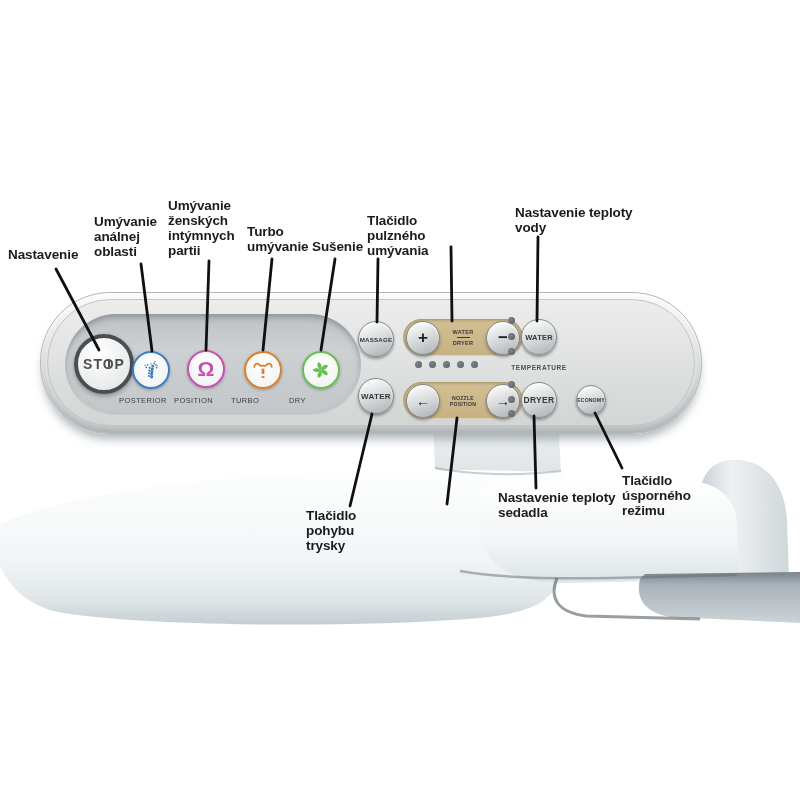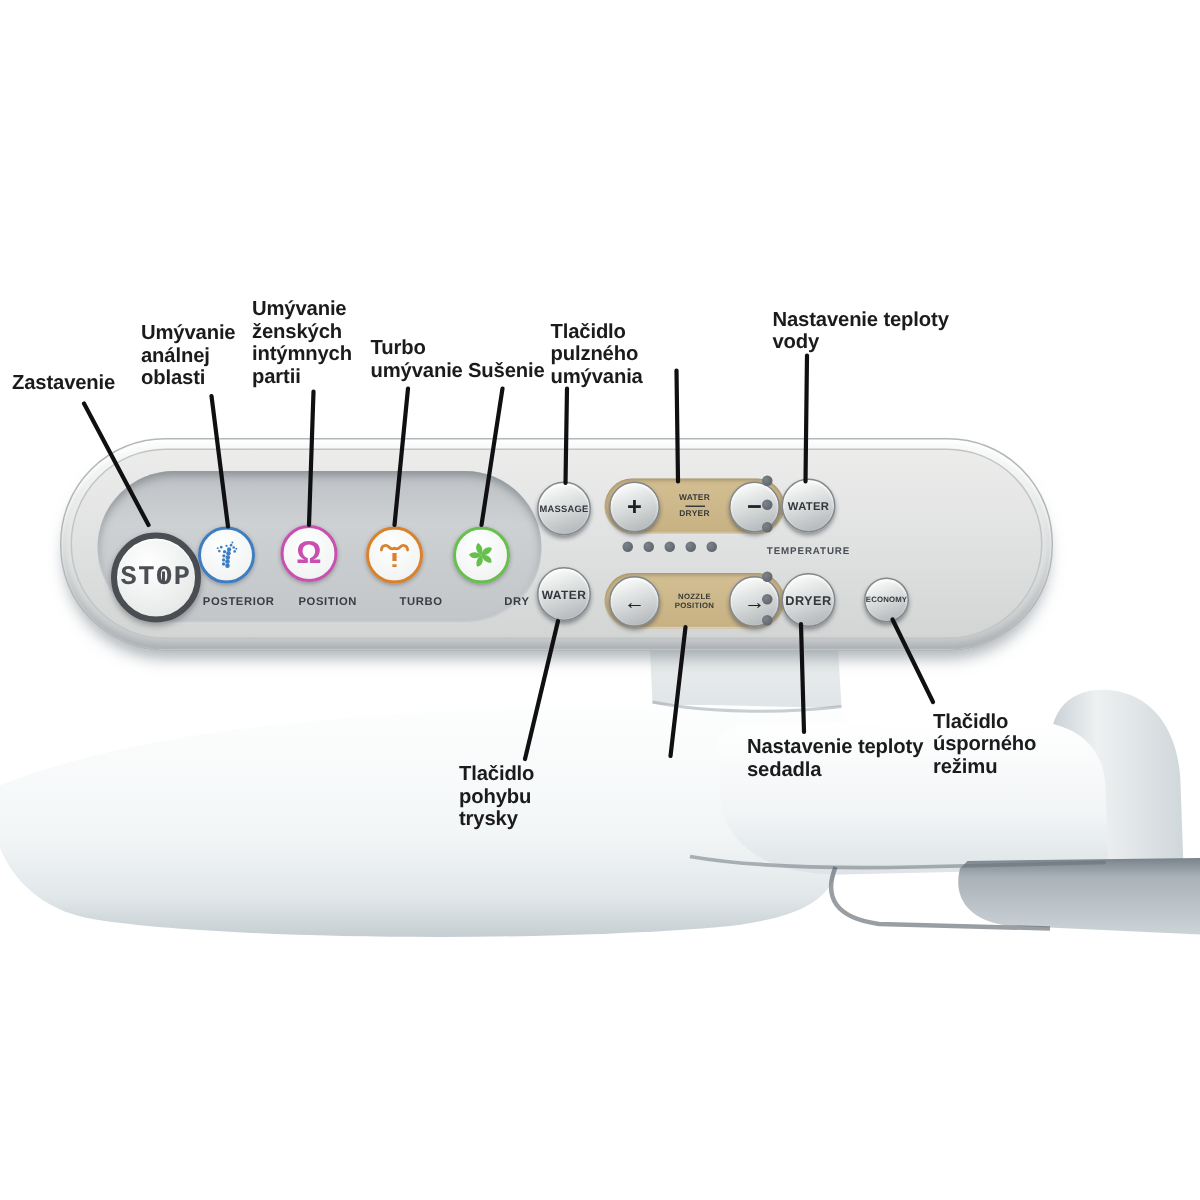--- a/index.html
+++ b/index.html
@@ -36,37 +36,37 @@
   .recess{position:absolute;left:24px;top:21px;width:296px;height:102px;border-radius:51px;
          background:linear-gradient(180deg,#bdc1c5,#ced1d3 35%,#c3c6c9);
          box-shadow:inset 0 3px 6px rgba(88,95,102,.5), inset 0 -1px 2px rgba(255,255,255,.65);}
 
   .btn{position:absolute;display:flex;align-items:center;justify-content:center;
        border-radius:50%;box-sizing:border-box;cursor:pointer;}
   .metal{background:linear-gradient(160deg,#fcfcfc 8%,#dadddd 48%,#abb0b3 100%);
        border:1px solid #82878b;color:#33373c;font-weight:bold;
        box-shadow:0 2px 3px rgba(40,45,55,.45), inset 0 1px 2px #fff;}
 
-  .btn-stop{left:33px;top:62px;width:60px;height:60px;border:4px solid #4a4e53;
+  .btn-stop{left:33px;top:41px;width:60px;height:60px;border:4px solid #4a4e53;
        background:radial-gradient(circle at 40% 32%,#ffffff,#edefee 58%,#dfe2e1);
-       color:#4b4f54;font-size:18px;font-weight:bold;letter-spacing:1px;
-       box-shadow:0 2px 4px rgba(40,45,50,.4), inset 0 1px 1px #fff;font-family:Liberation Mono, monospace;}
+       color:#4b4f54;font-size:14px;font-weight:bold;letter-spacing:1px;
+       box-shadow:0 2px 4px rgba(40,45,50,.4), inset 0 1px 1px #fff;}
   .btn-stop::after{content:"";position:absolute;left:calc(50% + 4px);top:calc(50% - 4px);
        width:1.5px;height:7px;background:#4b4f54;}
 
   .mode{width:38px;height:38px;background:radial-gradient(circle at 45% 35%,#ffffff,#f2f5f4 70%,#e6e9e8);
         box-shadow:0 1px 3px rgba(30,35,40,.35);}
   .mode-posterior{left:91px;top:58px;border:2.5px solid #3e7ec0;}
   .mode-feminine{left:146px;top:57px;border:2.5px solid #c94fb0;}
   .mode-turbo{left:203px;top:58px;border:2.5px solid #d9822b;}
   .mode-dry{left:261px;top:58px;border:2.5px solid #67bf4d;}
   .omega{font-size:21px;line-height:1;font-weight:bold;color:#c94fb0;margin-top:-2px;}
 
-  .mode-label{position:absolute;top:103px;width:64px;text-align:right;font-size:7.5px;
-        font-weight:bold;letter-spacing:.4px;color:#393d42;}
+  .mode-label{position:absolute;top:103px;width:64px;text-align:left;font-size:7.5px;
+        font-weight:normal;letter-spacing:.4px;color:#393d42;}
   #lab-posterior{left:78px;} #lab-feminine{left:133px;} #lab-turbo{left:190px;} #lab-dry{left:248px;}
 
   .btn-massage{left:317px;top:28px;width:36px;height:36px;font-size:6.2px;letter-spacing:.2px;}
   .btn-move{left:317px;top:85px;width:36px;height:36px;font-size:8px;letter-spacing:.3px;}
 
   .rocker{position:absolute;left:362px;width:120px;height:37px;border-radius:19px;
         background:linear-gradient(180deg,#d3bf93,#c7b183);
         box-shadow:inset 0 1px 3px rgba(110,92,55,.55), inset 0 -1px 1px rgba(255,252,244,.6);}
   #rocker-pressure{top:26px;} #rocker-nozzle{top:89px;}
   .rk-btn{width:34px;height:34px;font-size:17px;line-height:1;font-weight:bold;color:#1e2022;}
@@ -134,21 +134,21 @@
     <path d="M432,405 L557,405 L561,471 C516,478 468,476 435,469 Z" fill="url(#gNeck)"></path>
     <path d="M700,575 L700,498 C700,466 722,456 746,461 C773,467 786,492 787,522 L789,578 Z" fill="url(#gDome)"></path>
     <path d="M-6,526 C60,498 160,481 300,474 C360,471 420,470 472,470 L561,472 C576,510 575,546 556,586 C546,606 520,615 468,619 C330,629 128,625 58,612 C14,603 -9,566 -6,526 Z" fill="url(#gSeat)"></path>
     <path d="M478,497 C478,489 486,484 502,483 L678,480 C716,480 737,496 737,527 L739,579 L560,583 C520,583 490,570 481,540 Z" fill="url(#gPod)"></path>
     <path d="M640,579 C635,599 646,613 670,617 L800,623 L800,572 L645,574 Z" fill="url(#gBase)"></path>
     <path d="M460,571 C500,578 560,579 610,578 L737,575" stroke="rgba(100,110,118,0.5)" stroke-width="2.5" fill="none"></path>
     <path d="M557,578 C549,598 557,612 586,616 L700,619" stroke="rgba(70,78,86,0.55)" stroke-width="3" fill="none"></path>
     <path d="M435,468 C470,475 520,476 561,471" stroke="rgba(150,158,164,0.5)" stroke-width="2" fill="none"></path>
   </svg>
 
-  <div class="callout" id="c-zastavenie">Zastavenie</div>
+  <div class="callout" id="c-zastavenie">Nastavenie</div>
   <div class="callout" id="c-analnej">Umývanie
 análnej
 oblasti</div>
   <div class="callout" id="c-zenskych">Umývanie
 ženských
 intýmnych
 partii</div>
   <div class="callout" id="c-turbo">Turbo
 umývanie</div>
   <div class="callout" id="c-susenie">Sušenie</div>

